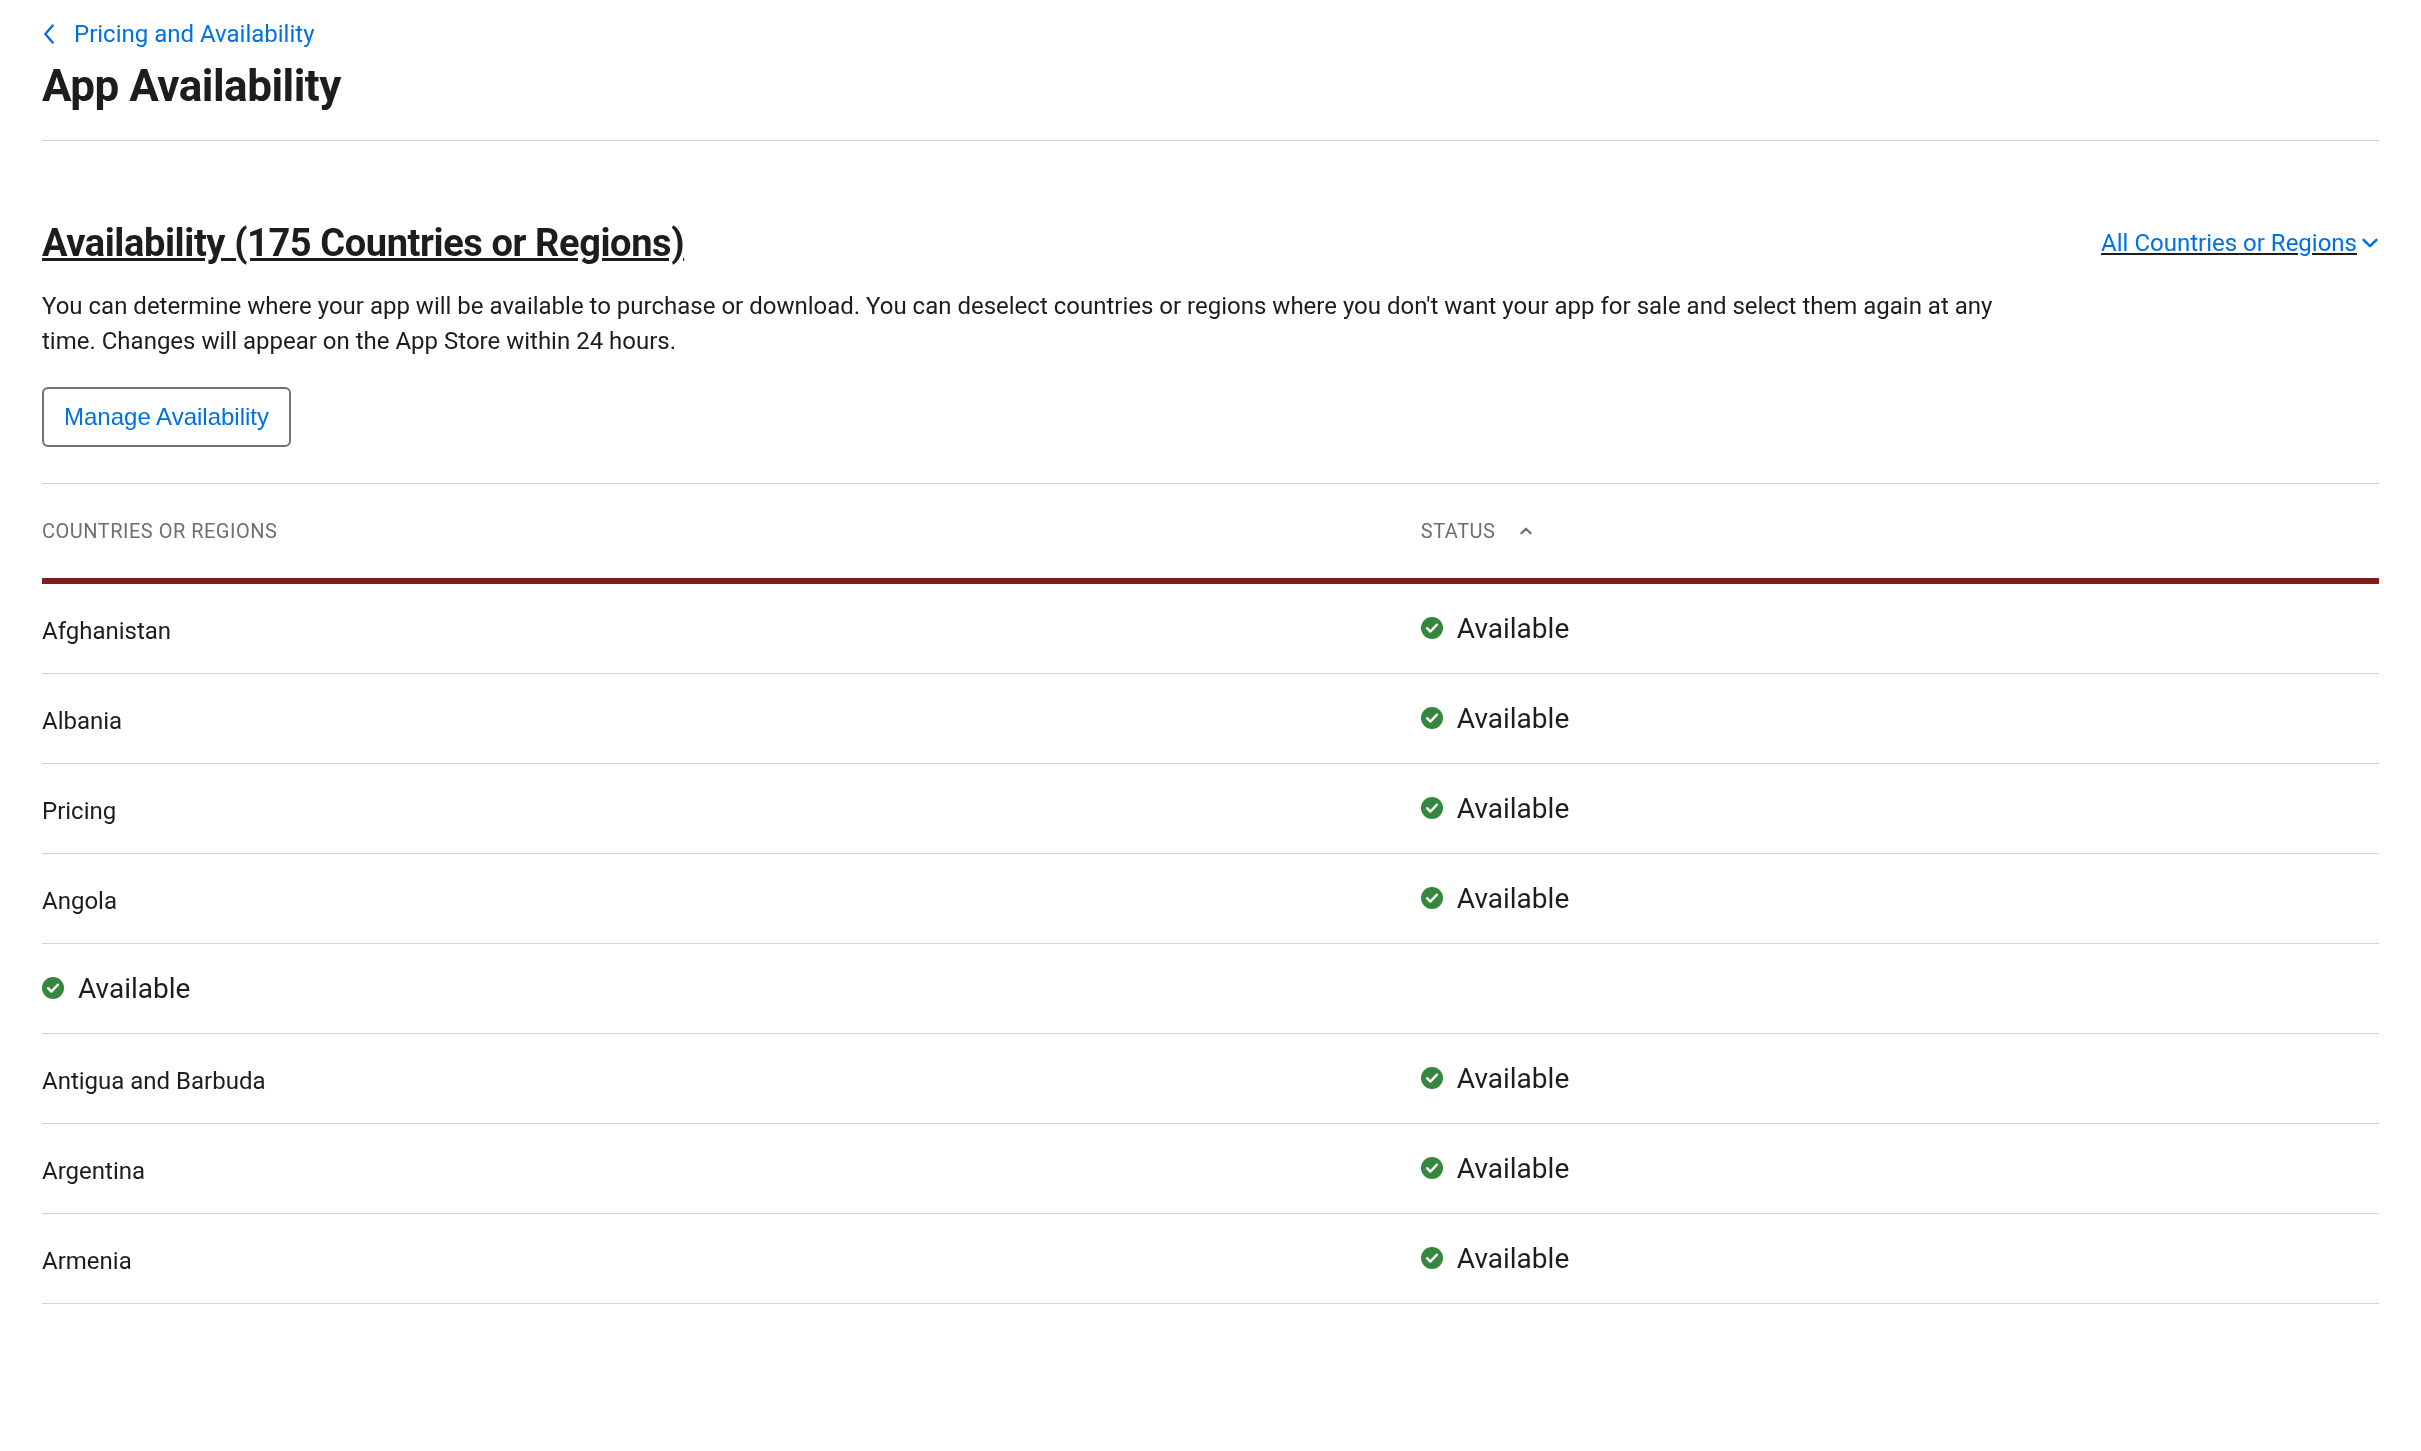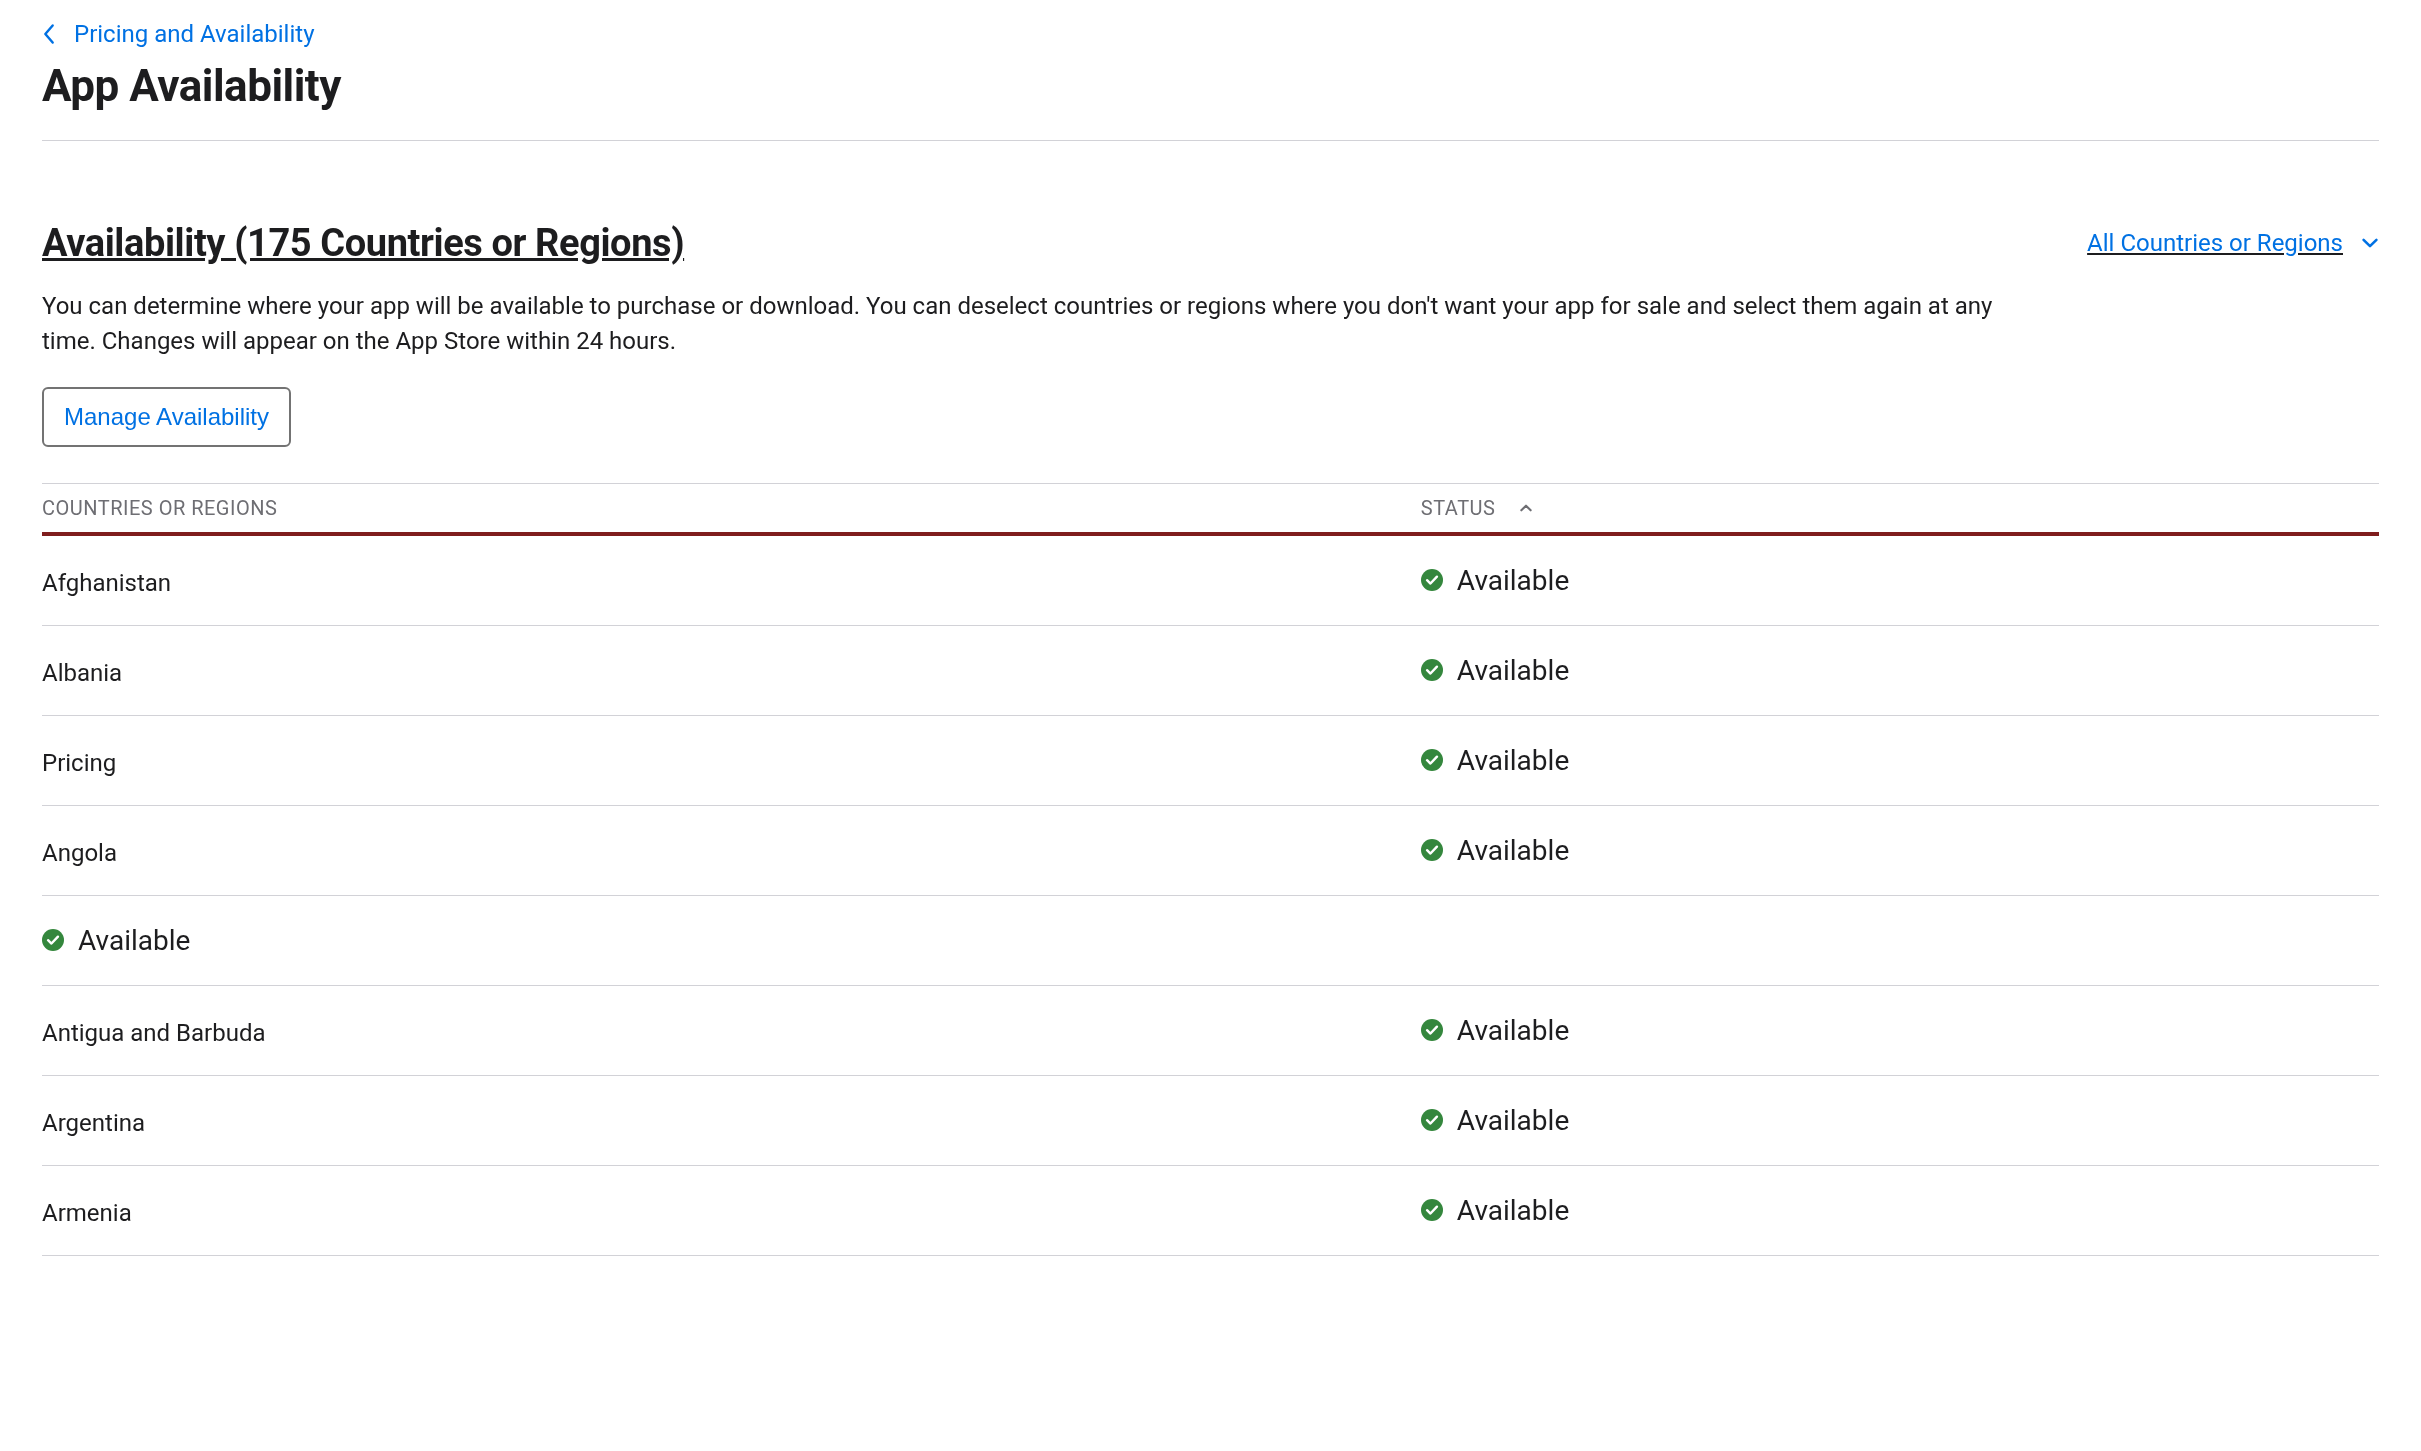--- a/index.html
+++ b/index.html
@@ -53,21 +53,21 @@
     }
     .section-title {
       font-size: 38px;
       font-weight: 700;
       color: #1d1d1f;
       letter-spacing: -0.4px;
     }
     .filter-dropdown {
       display: flex;
       align-items: center;
-      gap: 18px;
+      gap: 4px;
       color: #0071e3;
       font-size: 24px;
       cursor: pointer;
     }
     .filter-dropdown-chevron {
       display: inline-flex;
       align-items: center;
       color: #0071e3;
     }
     .description {
@@ -88,22 +88,22 @@
       font-weight: 400;
       cursor: pointer;
       margin-bottom: 36px;
     }
     .table {
       width: 100%;
     }
     .table-header {
       display: flex;
       border-top: 1px solid #d2d2d7;
-      border-bottom: 4px solid #7f1d1d;
-      padding: 12px 0;
+      border-bottom: 6px solid #7f1d1d;
+      padding: 35px 0;
     }
     .col-country {
       flex: 0 0 59%;
       font-size: 20px;
       font-weight: 400;
       color: #6e6e73;
       letter-spacing: 0.5px;
       text-transform: uppercase;
     }
     .col-status {

